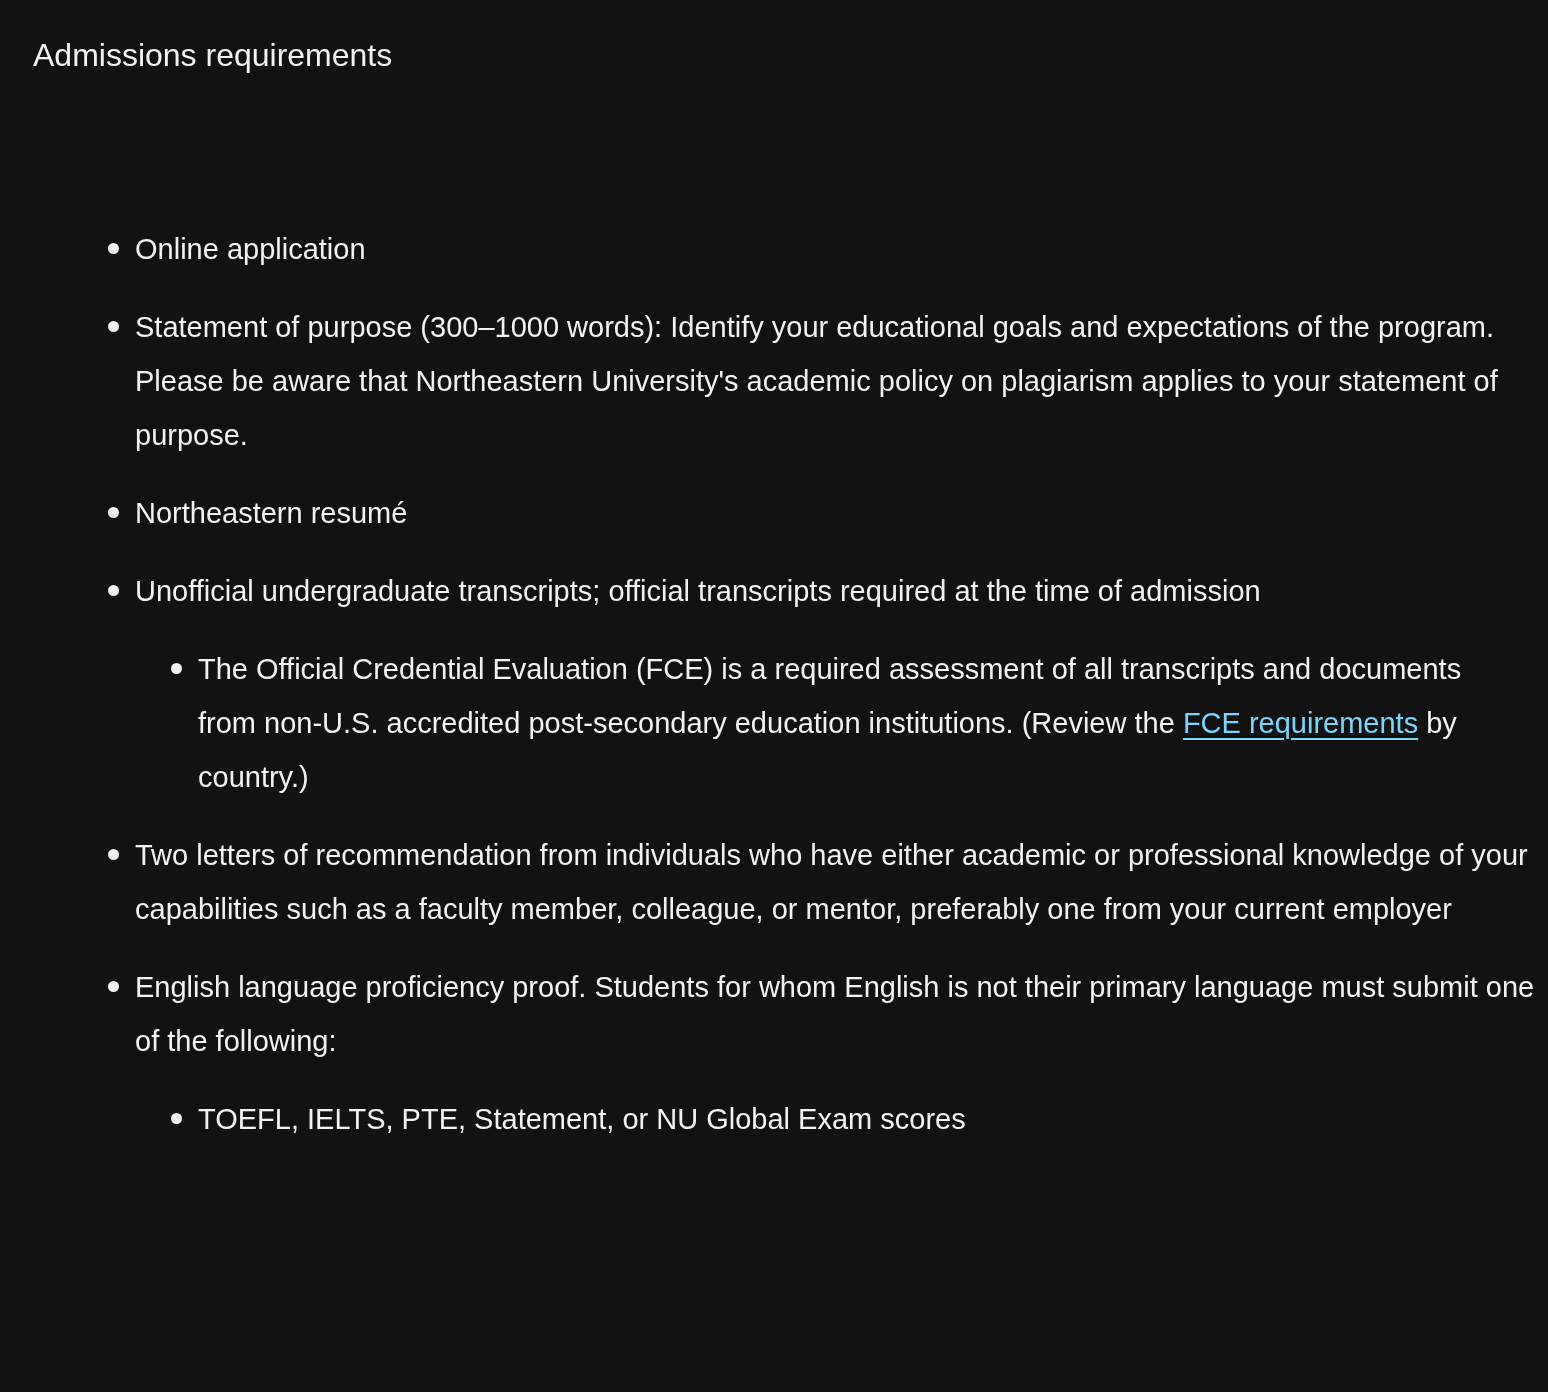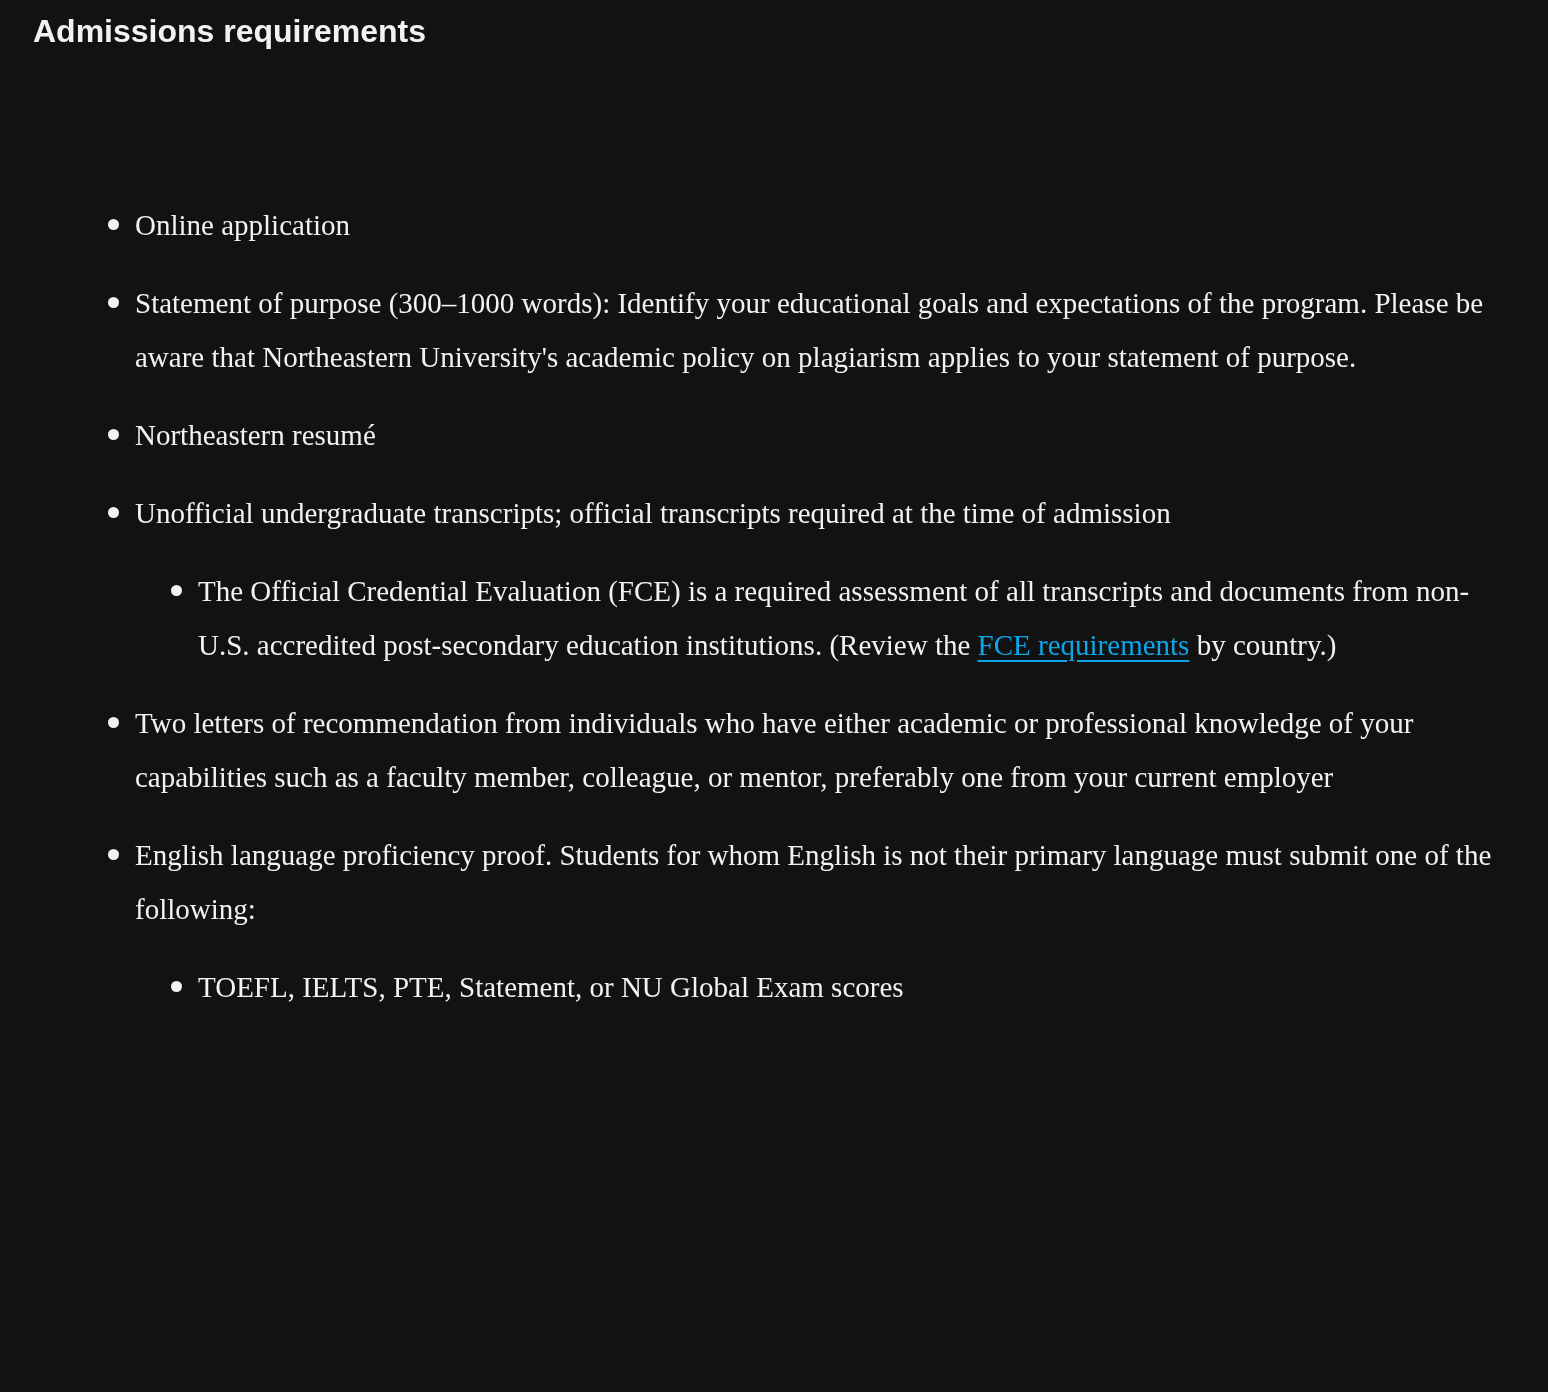--- a/index.html
+++ b/index.html
@@ -8,39 +8,38 @@
   }
   body {
     width: 1548px;
     height: 1392px;
     background: #121212;
     color: #f2f2f2;
     font-family: "Liberation Sans", sans-serif;
     overflow: hidden;
   }
   .page-title {
-    margin: 12px 0 0 33px;
+    margin: 36px 0 0 33px;
     font-size: 32px;
     line-height: 38px;
-    font-weight: 700;
+    font-weight: 400;
     color: #f2f2f2;
   }
   ul.req-list {
     list-style: none;
     margin: 148px 0 0 0;
     padding: 0 10px 0 135px;
   }
   ul.req-list > li {
     position: relative;
     font-size: 29px;
     line-height: 54px;
     margin-bottom: 24px;
     max-width: 1408px;
     font-weight: 400;
-    font-family: Liberation Serif, serif;
   }
   ul.req-list > li::before {
     content: "";
     position: absolute;
     left: -27px;
     top: 21px;
     width: 11px;
     height: 11px;
     border-radius: 50%;
     background: #f2f2f2;
@@ -61,21 +60,21 @@
     content: "";
     position: absolute;
     left: -27px;
     top: 21px;
     width: 11px;
     height: 11px;
     border-radius: 50%;
     background: #f2f2f2;
   }
   .inline-link {
-    color: #0ea5e9;
+    color: #7dd3fc;
     text-decoration: underline;
     text-underline-offset: 5px;
     text-decoration-thickness: 2px;
     cursor: pointer;
   }
 </style>
 </head>
 <body>
 
 <h2 class="page-title">Admissions requirements</h2>

